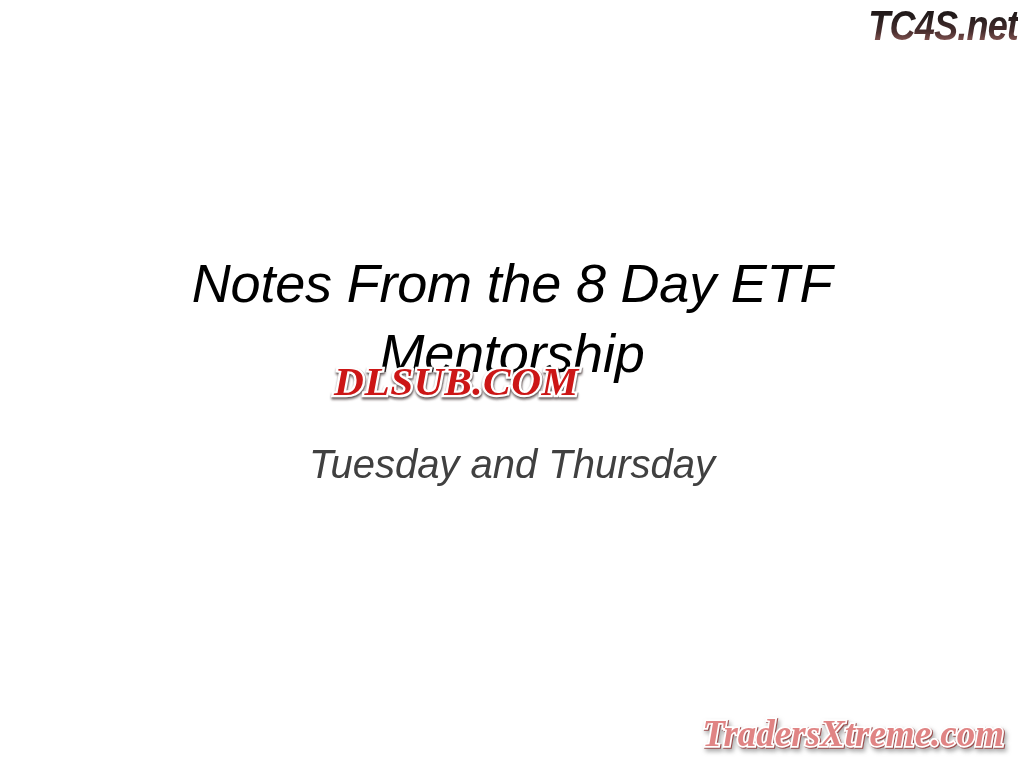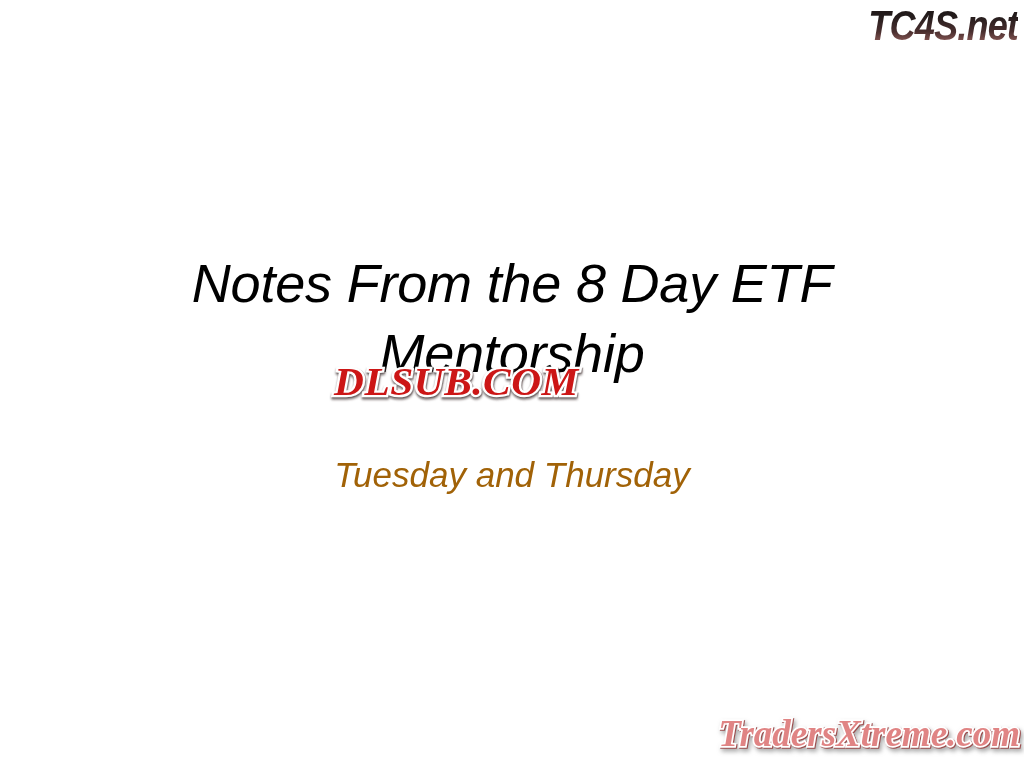--- a/index.html
+++ b/index.html
@@ -45,24 +45,24 @@
   .subtitle-block {
     position: absolute;
     left: 128px;
     top: 442px;
     width: 768px;
     text-align: center;
   }
   .slide-subtitle {
     font-family: "Liberation Sans", sans-serif;
     font-weight: 400;
-    font-size: 35px;
+    font-size: 40px;
     line-height: 44px;
-    color: #a16207;
-    margin: 11px;
+    color: #404040;
+    margin: 0;
   }
 
   
   .wm-tc4s {
     position: absolute;
     right: 6px;
     top: 2px;
     font-family: "Liberation Sans", sans-serif;
     font-weight: 700;
     font-size: 42px;
@@ -108,21 +108,21 @@
     -webkit-text-stroke: 4.5px #ffffff;
     paint-order: stroke fill;
     filter:
       drop-shadow(0 2px 1px rgba(40,30,30,0.55))
       drop-shadow(1px 1px 0 rgba(90,70,70,0.45));
   }
 
   
   .wm-traders {
     position: absolute;
-    right: 4px;
+    right: 20px;
     bottom: 14px;
     font-family: "Liberation Serif", serif;
     font-weight: 700;
     font-size: 37px;
     line-height: 40px;
     letter-spacing: 0px;
     color: #e08484;
     white-space: nowrap;
     user-select: none;
     -webkit-text-stroke: 3.5px #ffffff;

